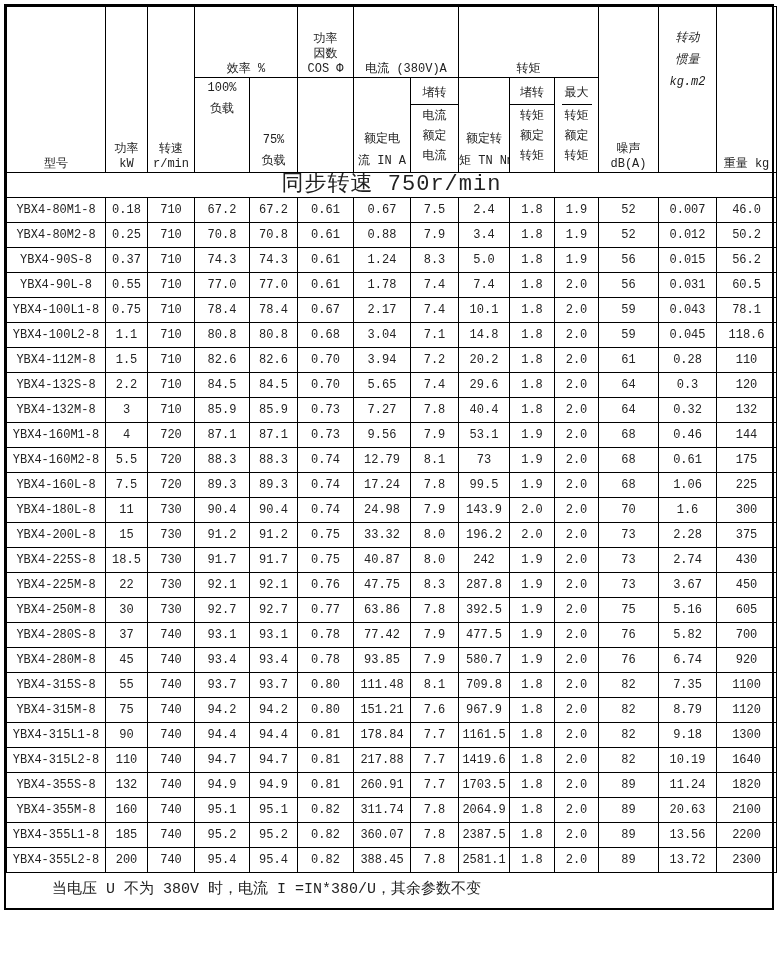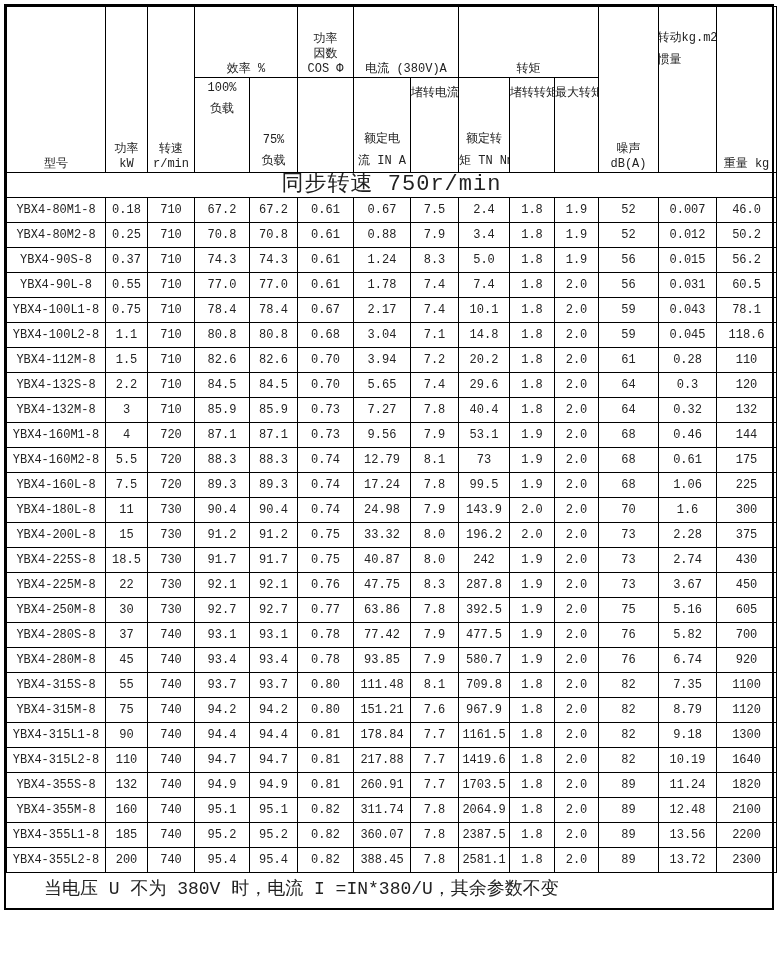--- a/index.html
+++ b/index.html
@@ -26,29 +26,29 @@
   th.model-h { vertical-align: bottom; padding-bottom: 12px; }
   th.two-line { line-height: 22px; }
   th.eff-group { text-align: left; padding-left: 10px; }
   th.pf-cell { vertical-align: top; padding-top: 6px; line-height: 22px; }
   th.load100 { vertical-align: top; text-align: left; padding: 8px 0 0 8px; line-height: 21px; }
   th.load75 { vertical-align: bottom; text-align: left; padding: 0 0 12px 5px; line-height: 21px; }
   th.rated { vertical-align: bottom; text-align: left; padding: 0 0 10px 5px; line-height: 22px; margin-left: 32px; }
   th.noise-h { vertical-align: bottom; padding-bottom: 6px; line-height: 28px; margin-left: 40px; }
   th.weight-h { vertical-align: bottom; padding-bottom: 10px; }
   th.frac-cell { vertical-align: top; }
-  .frac { display: flex; flex-direction: row; padding-top: 5px; }
+  .frac { display: flex; flex-direction: column; padding-top: 5px; }
   .frac span { line-height: 20px; display: block; }
   .frac i.divider { display: block; height: 0; border-top: 1px solid #000; margin: 1px 0; }
   .frac i.divider.narrow { width: 30px; margin: 1px auto; }
-  .inertia-box { display: flex; flex-direction: row; justify-content: center;
-                 height: 165px; box-sizing: border-box; padding: 20px 0 10px; line-height: 22px; }
+  .inertia-box { display: flex; flex-direction: column; justify-content: flex-start;
+                 height: 165px; box-sizing: border-box; padding: 20px 0 10px; line-height: 22px; font-style: italic; }
   tr.section-row td { height: 27px; font-size: 22px; letter-spacing: 1px; }
   tbody.data td { height: 24px; line-height: 24px; }
-  .notes { padding: 4px 8px 6px 16px; font-size: 18px; line-height: 25px; font-family: Liberation Mono, monospace; }
+  .notes { padding: 4px 8px 6px 24px; font-size: 15px; line-height: 25px; font-family: Liberation Mono, monospace; }
   .notes .n1 { text-indent: 22px; }
   .notes .n2 { }
 </style>
 </head>
 <body>
 
 <div class="page">
   <div class="frame">
     <table class="spec">
       <colgroup>
@@ -542,21 +542,21 @@
             <td>740</td>
             <td>95.1</td>
             <td>95.1</td>
             <td>0.82</td>
             <td>311.74</td>
             <td>7.8</td>
             <td>2064.9</td>
             <td>1.8</td>
             <td>2.0</td>
             <td>89</td>
-            <td>12.48</td>
+            <td>20.63</td>
             <td>2100</td>
           </tr>
           <tr>
             <td>YBX4-355L1-8</td>
             <td>185</td>
             <td>740</td>
             <td>95.2</td>
             <td>95.2</td>
             <td>0.82</td>
             <td>360.07</td>

